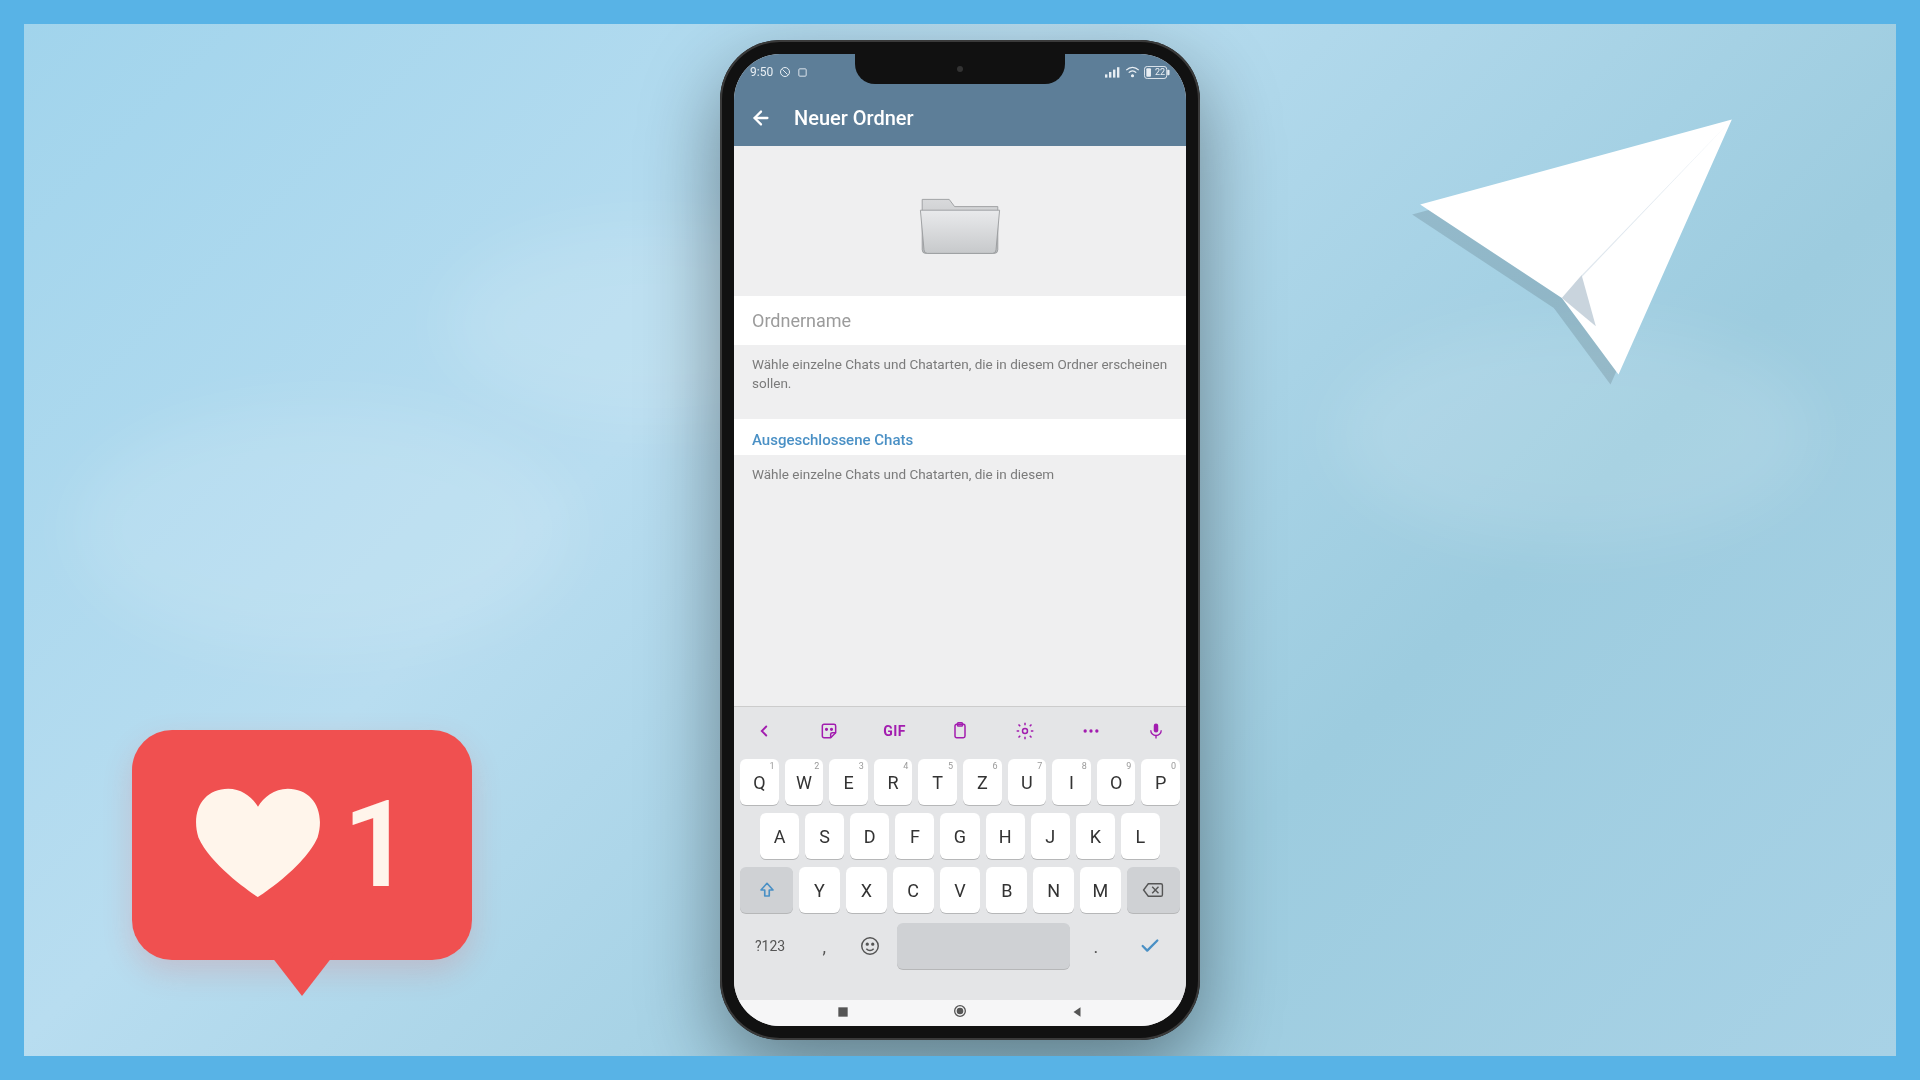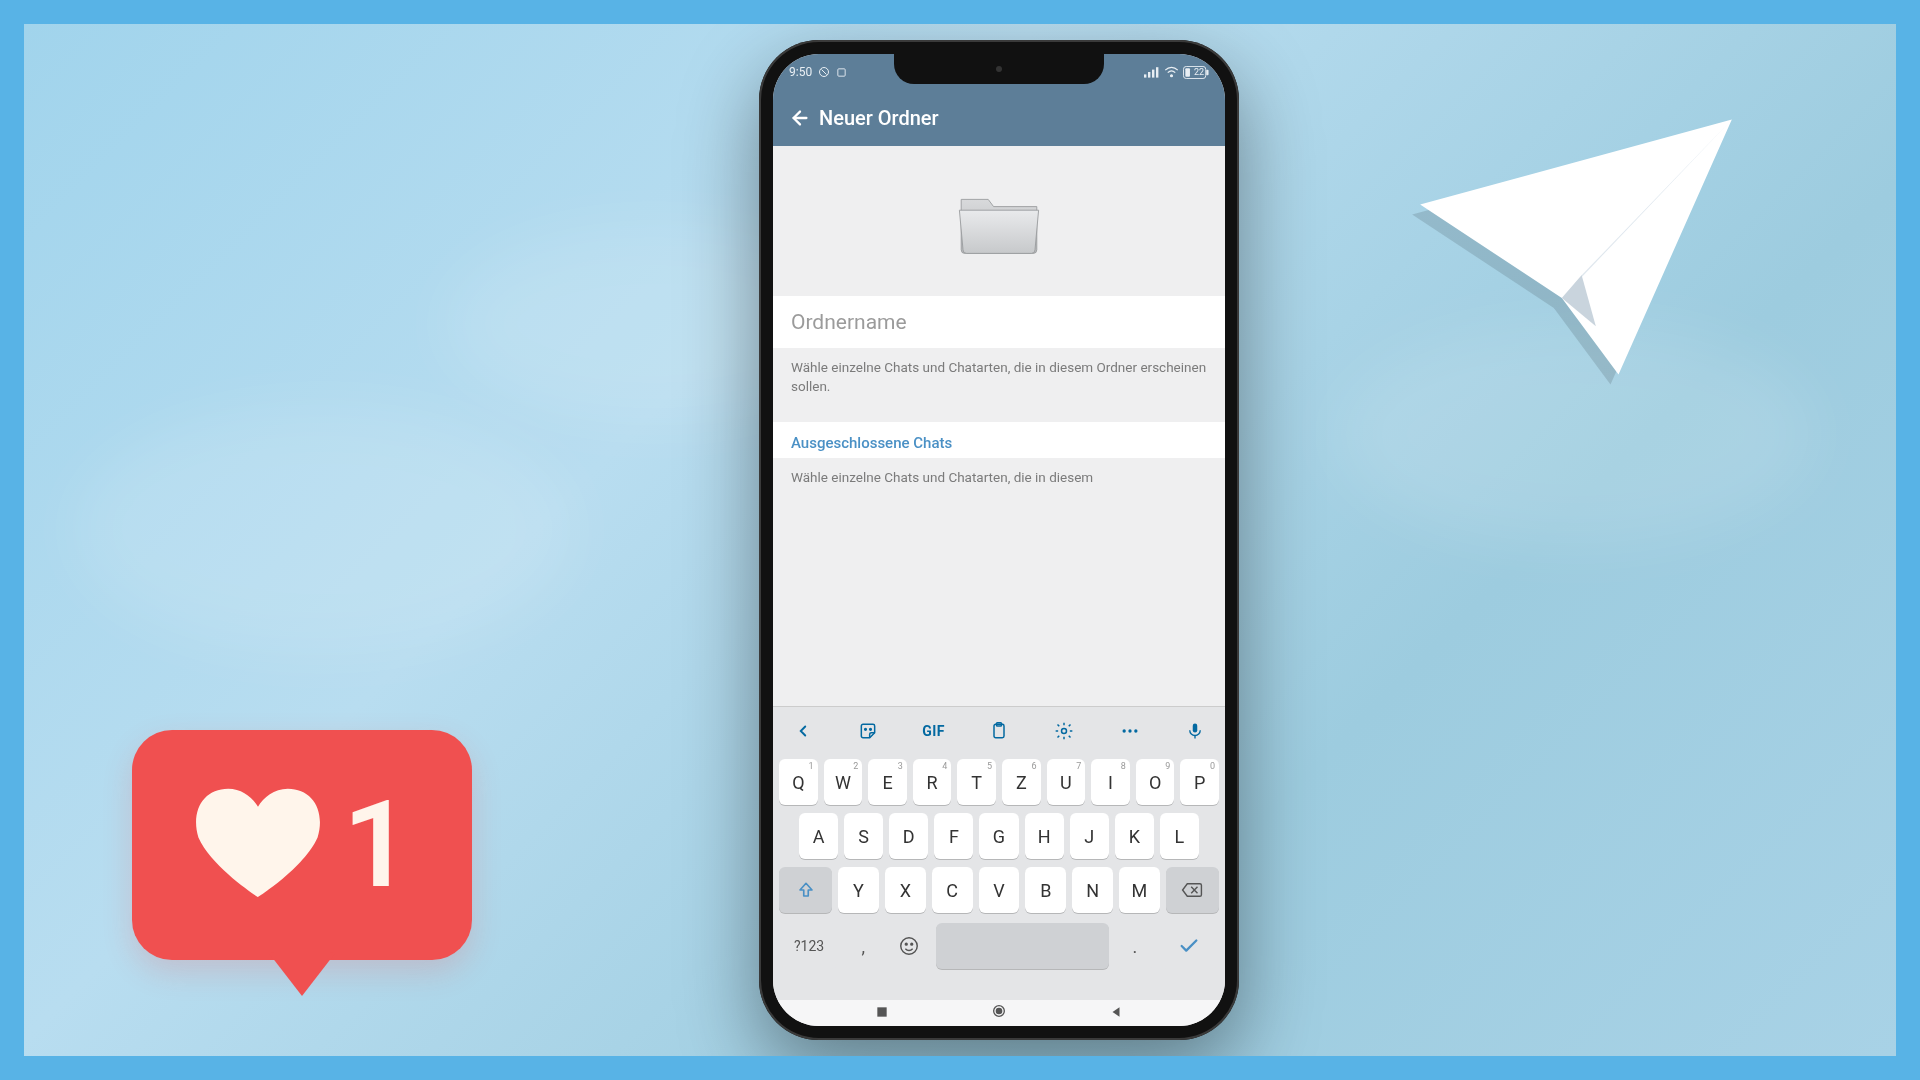--- a/index.html
+++ b/index.html
@@ -27,21 +27,20 @@
 .phone {
   position: absolute;
   left: 50%; top: 50%;
   transform: translate(-50%, -50%);
   width: 480px;
   height: 1000px;
   background: #111;
   border-radius: 60px;
   padding: 14px;
   box-shadow: 0 30px 80px rgba(0,0,0,0.4), inset 0 0 0 2px #3a3a3a;
-  margin-left: 39px;
 }
 .phone-inner {
   width: 100%; height: 100%;
   background: #efeff0;
   border-radius: 46px;
   overflow: hidden;
   position: relative;
 }
 .notch {
   position: absolute; top: 0; left: 50%; transform: translateX(-50%);
@@ -66,21 +65,21 @@
 .statusbar .left { display:flex; gap:6px; align-items:center;}
 .statusbar .right { display:flex; gap:4px; align-items:center;}
 .status-icon { display:inline-flex; align-items:center; }
 
 
 .appbar {
   height: 56px;
   background: #5d7e98;
   display: flex;
   align-items: center;
-  gap: 8px;
+  gap: 22px;
   padding: 0 16px;
   color: #fff;
 }
 .back-btn { display:flex; align-items:center; cursor:pointer; }
 .appbar-title { font-size: 20px; font-weight: 500; }
 
 
 .content {
   height: calc(100% - 36px - 56px - 294px - 26px);
   overflow: hidden;
@@ -92,21 +91,21 @@
   display:flex; align-items:center; justify-content:center;
 }
 .folder-svg { width:90px; }
 
 .input-row {
   background:#fff;
   padding: 14px 18px;
 }
 .input-row input {
   border:none; outline:none; width:100%;
-  font-size:21px; color:#333;
+  font-size:18px; color:#333;
 }
 .input-row input::placeholder { color:#9b9b9b; }
 
 .section {
   margin-top: 14px;
   background:#fff;
 }
 .section-header {
   padding: 12px 18px 6px;
   font-size: 15px; color:#4a90c5; font-weight:500;
@@ -129,21 +128,21 @@
 .keyboard {
   position:absolute; bottom:26px; left:0; right:0;
   height: 294px;
   background:#e4e5e7;
   border-top:1px solid #ccc;
 }
 .kb-toolbar {
   height:48px; display:flex; align-items:center; justify-content:space-between;
   padding:0 10px; gap:8px;
 }
-.kb-tool { width:40px; height:40px; display:flex; align-items:center; justify-content:center; color:#0369a1; cursor:pointer; border-radius:6px; }
+.kb-tool { width:40px; height:40px; display:flex; align-items:center; justify-content:center; color:#a21caf; cursor:pointer; border-radius:6px; }
 .kb-tool.gif-btn { font-weight:700; font-size:14px; letter-spacing:0.5px; }
 .kb-row { display:flex; justify-content:center; gap:6px; padding: 4px 6px; }
 .key {
   background:#fff; border-radius:6px;
   height:46px; min-width:36px;
   display:flex; align-items:center; justify-content:center;
   font-size:18px; color:#333;
   box-shadow: 0 1px 0 rgba(0,0,0,0.2);
   position:relative; flex:1;
   cursor:pointer;

